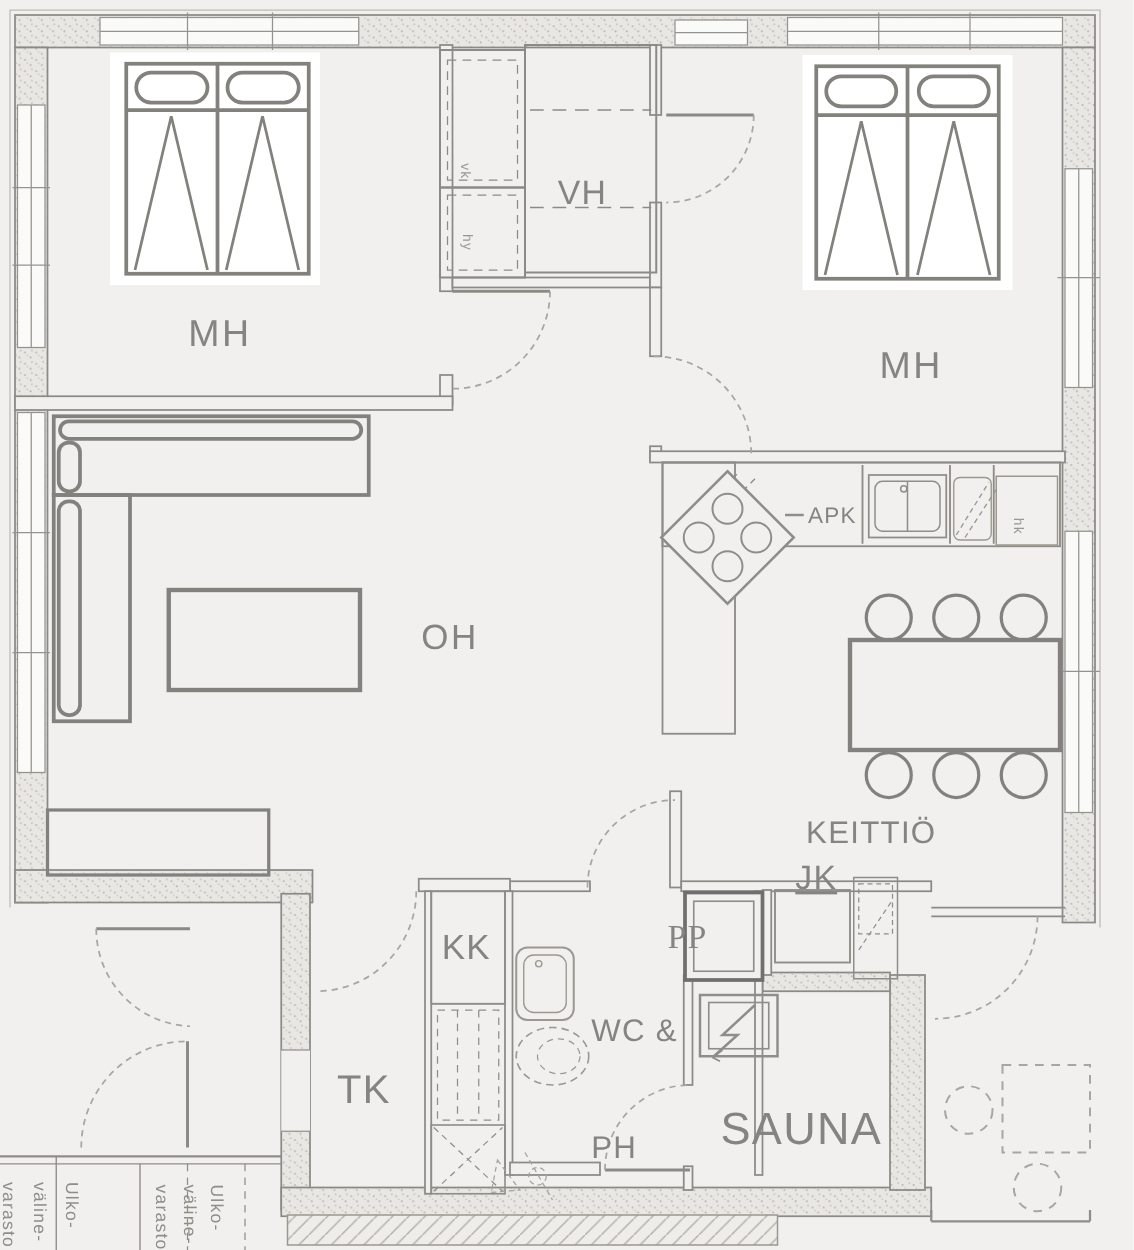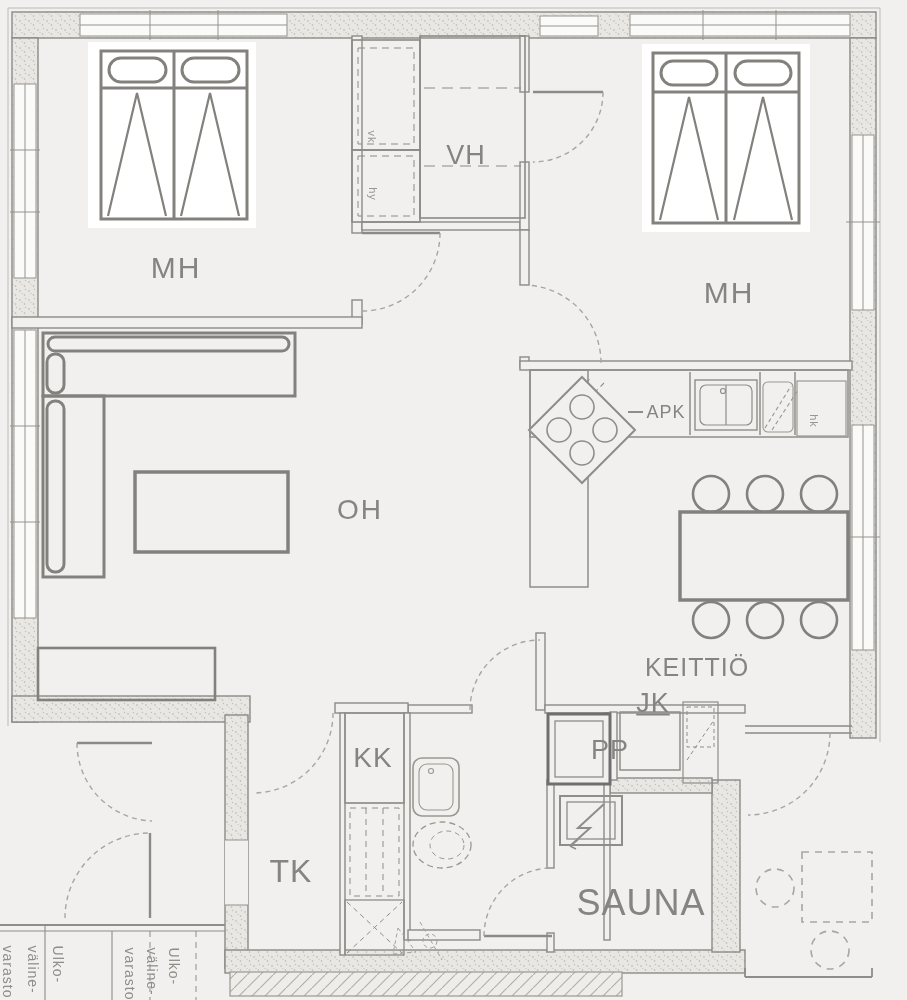--- a/index.html
+++ b/index.html
@@ -347,21 +347,25 @@
   </g>
 </svg>
 
 <div class="lab big" style="left:176px;top:268px;">MH</div>
 <div class="lab mid" style="left:466px;top:131px;margin-top:24px;">VH</div>
 <div class="lab big" style="left:729px;top:293px;">MH</div>
 <div class="lab mid" style="left:666px;top:412px;font-size:18px;">APK</div>
 <div class="lab big" style="left:360px;top:510px;font-size:28px;">OH</div>
 <div class="lab kit" style="left:697px;top:667px;text-align:center;">KEITTIÖ</div>
 <div class="lab mid" style="left:373px;top:758px;font-size:28px;">KK</div>
-<div class="lab mid" style="left:610px;top:750px;">PP</div>
+<div class="wcblock" style="left:473px;top:748px;">
+  <div>WC &amp;</div>
+  <div>PH</div>
+</div>
+<div class="lab mid" style="left:550px;top:750px;font-family:Liberation Serif, serif;">PP</div>
 <div class="lab mid" style="left:653px;top:703px;text-decoration:underline;">JK</div>
 <div class="lab mid" style="left:291px;top:871px;font-size:32px;">TK</div>
 <div class="lab mid" style="left:641px;top:903px;font-size:36px;">SAUNA</div>
 
 <div class="tiny" style="left:372px;top:137px;">vk</div>
 <div class="tiny" style="left:373px;top:194px;">hy</div>
 <div class="tiny" style="left:814px;top:421px;">hk</div>
 
 <div class="vblock" style="left:152px;top:974px;">
   <div>Ulko-</div>

